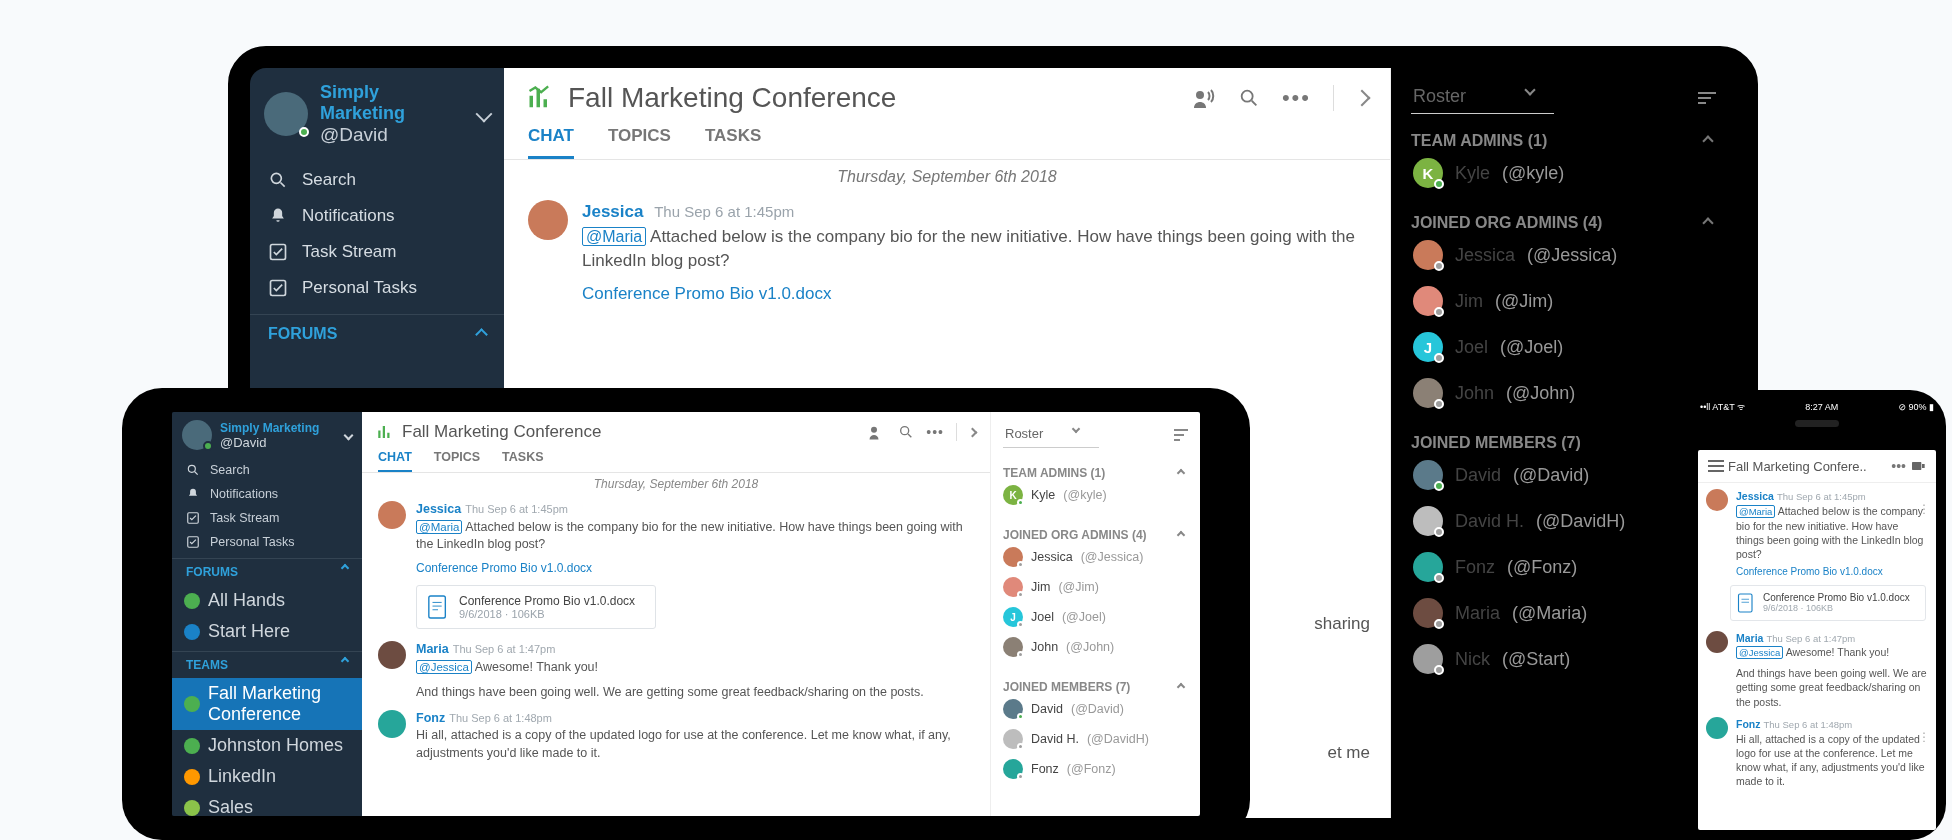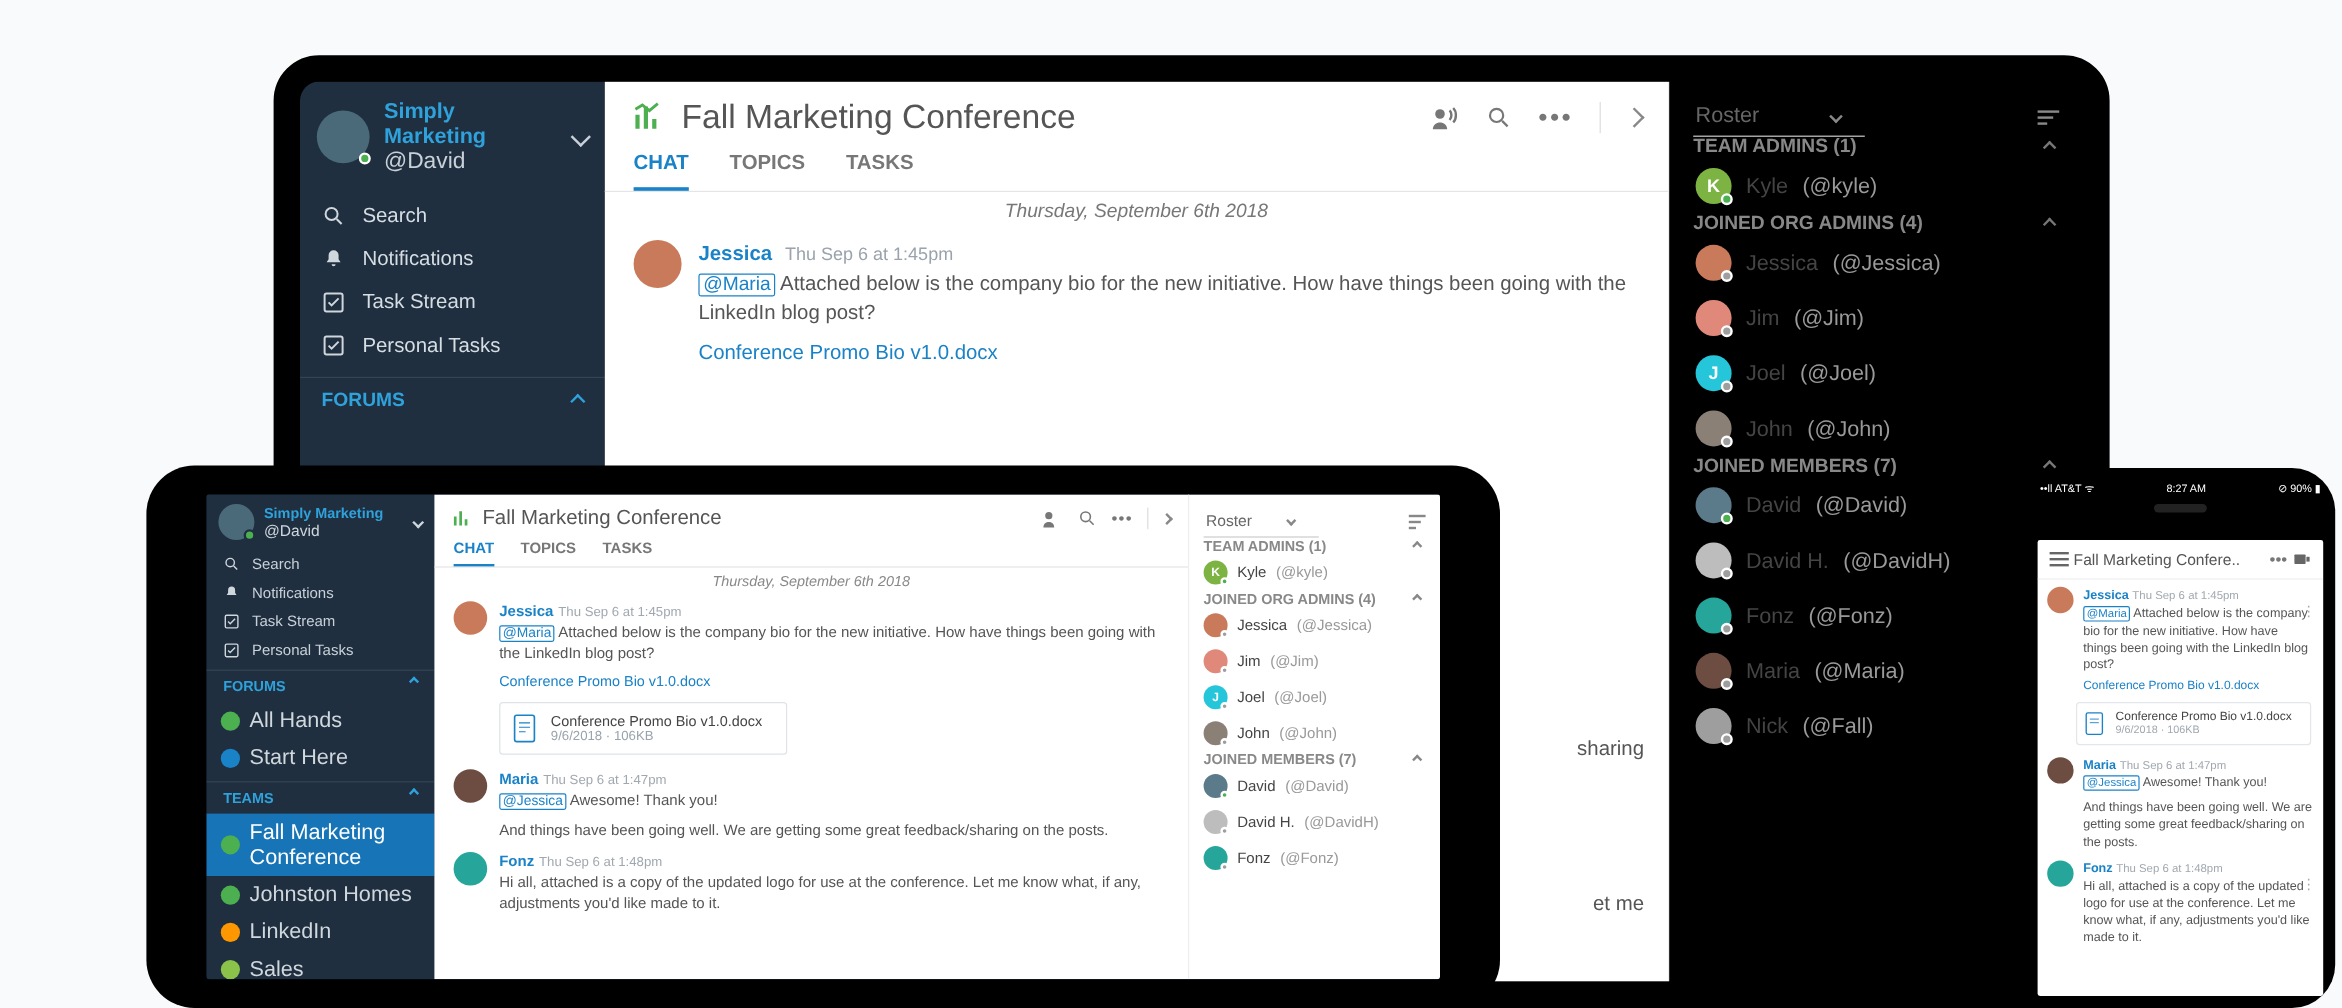--- a/index.html
+++ b/index.html
@@ -98,22 +98,22 @@
   .mention { border:1px solid #1a82c7; color:#1a82c7; padding:0 3px; border-radius:2px; font-size:16px; }
   .lap-file { color:#1a82c7; font-size:17px; display:inline-block; margin-top:8px; }
 
   .lap-truncfade { position:absolute; left:300px; right:0; top:540px; height:60px; color:#555; font-size:17px; line-height:1.9; padding-right:20px; text-align:left;}
 
   .lap-roster {
     width: 346px; border-left:1px solid #eee; display:flex; flex-direction:column;
     padding: 14px 20px 0;
   }
   .roster-top { display:flex; align-items:center; justify-content:space-between; color:#666; }
-  .roster-sel { font-size:18px; color:#666; border-bottom:1px solid #ccc; padding:4px 20px 6px 2px; display:flex; align-items:center; gap:60px; }
-  .roster-group { }
+  .roster-sel { font-size:18px; color:#666; border-bottom:1px solid #ccc; padding:4px 20px 6px 2px; display:flex; align-items:flex-start; gap:60px; }
+  .roster-group { margin-top:18px; }
   .roster-gh { color:#888; font-weight:600; font-size:16px; display:flex; justify-content:space-between; align-items:center; padding-right:4px; }
   .roster-item { display:flex; align-items:center; gap:12px; padding:8px 2px; font-size:18px; }
   .roster-item .nm { color:#444; }
   .roster-item .hn { color:#999; }
 
   
   .tablet {
     position:absolute;
     left: 122px; top: 388px;
     width: 1128px; height: 452px;
@@ -381,21 +381,21 @@
             <span class="status-dot sd-gray"></span>
           </div>
           <span class="nm">Maria</span> 
           <span class="hn">(@Maria)</span>
         </div>
       <div class="roster-item">
           <div class="avatar" style="width:30px;height:30px;background:#9e9e9e;">
             <span class="status-dot sd-gray"></span>
           </div>
           <span class="nm">Nick</span> 
-          <span class="hn">(@Fall)</span>
+          <span class="hn">(@Start)</span>
         </div>
     </div>
   </aside>
 </div>
 
 <div class="tablet">
   <div class="tablet-screen">
     <aside class="tab-sidebar">
       <div class="tab-profile">
         <div class="avatar" style="width:30px;height:30px;background:#4a6a7a;">

